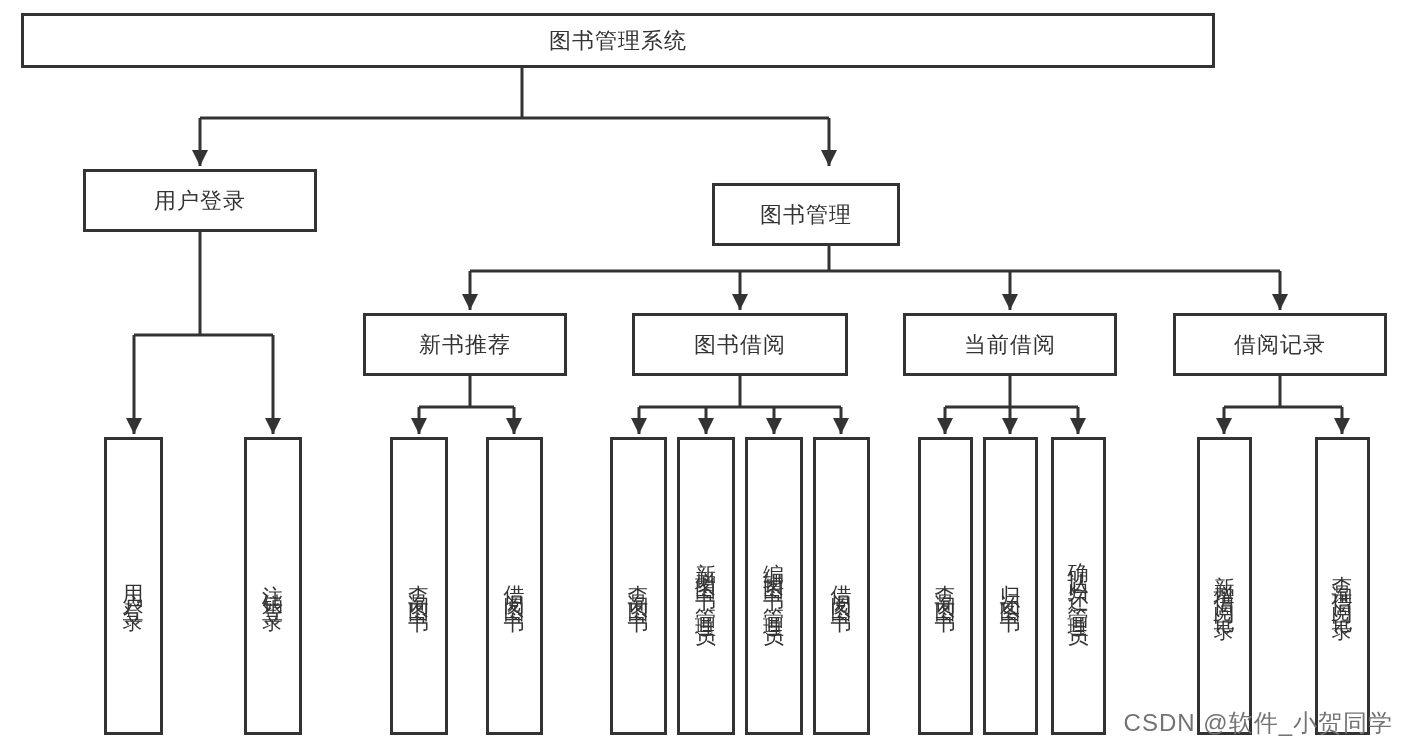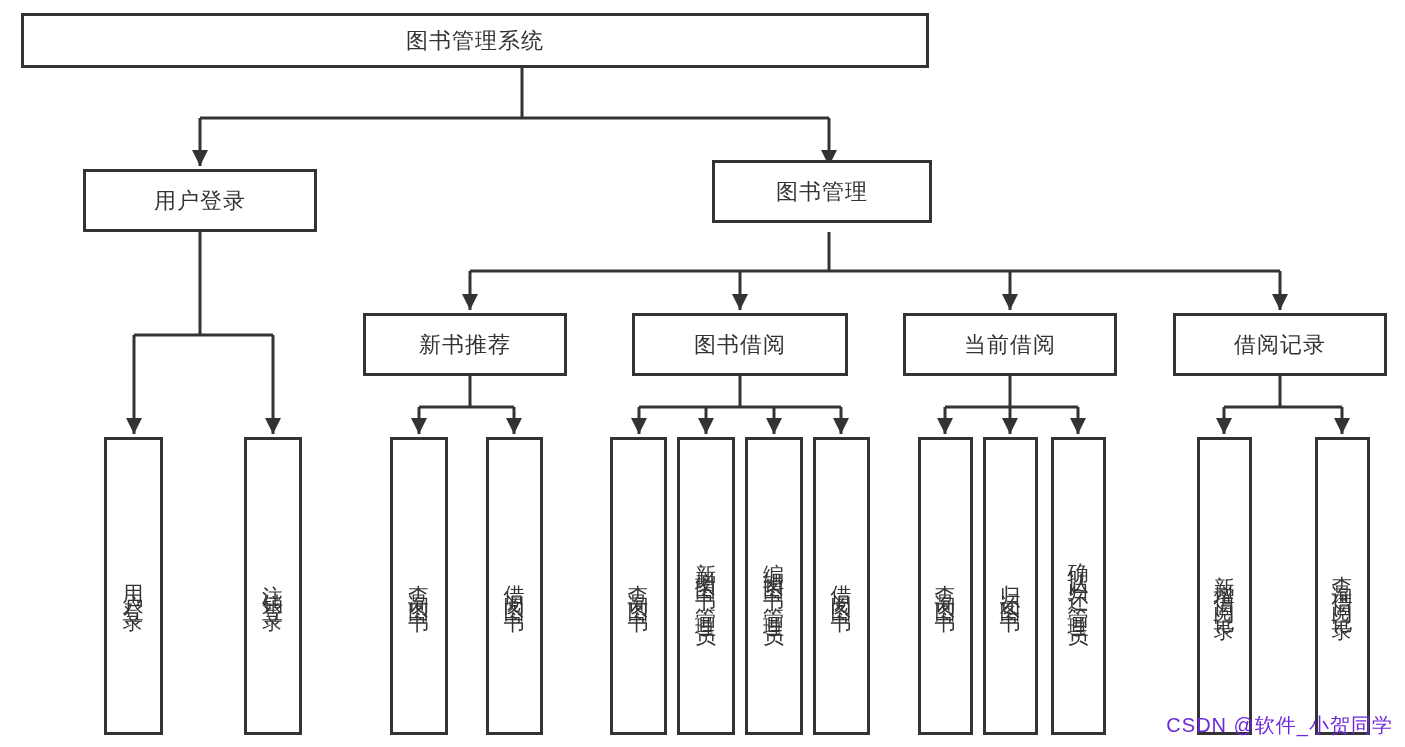--- a/index.html
+++ b/index.html
@@ -35,22 +35,22 @@
     font-size: 21px;
     letter-spacing: 9px;
     white-space: normal;
     line-height: 1;
     border-width: 3px;
   }
   .watermark {
     position: absolute;
     right: 12px;
     bottom: 8px;
-    font-size: 20px;
-    color: #6d28d9;
+    font-size: 24px;
+    color: #737373;
     letter-spacing: 1px;
     white-space: nowrap;
   }
 </style>
 </head>
 <body>
 
 <div class="canvas">
 
   <svg class="connectors" viewBox="0 0 1405 747" xmlns="http://www.w3.org/2000/svg">
@@ -96,24 +96,24 @@
       <path d="M1010,407 V434" marker-end="url(#arr)"></path>
       <path d="M1078,407 V434" marker-end="url(#arr)"></path>
 
       <path d="M1280,376 V407"></path>
       <path d="M1224,407 H1342"></path>
       <path d="M1224,407 V434" marker-end="url(#arr)"></path>
       <path d="M1342,407 V434" marker-end="url(#arr)"></path>
     </g>
   </svg>
 
-  <div class="node" style="left:21px; top:13px; width:908px; height:55px;">图书管理系统</div>
+  <div class="node" style="left:21px; top:13px; width:1194px; height:55px;">图书管理系统</div>
 
   <div class="node" style="left:83px; top:169px; width:234px; height:63px;">用户登录</div>
-  <div class="node" style="left:712px; top:160px; width:220px; height:63px;">图书管理</div>
+  <div class="node" style="left:712px; top:183px; width:188px; height:63px;">图书管理</div>
 
   <div class="node" style="left:363px; top:313px; width:204px; height:63px;">新书推荐</div>
   <div class="node" style="left:903px; top:313px; width:214px; height:63px;">当前借阅</div>
   <div class="node" style="left:632px; top:313px; width:216px; height:63px;">图书借阅</div>
   <div class="node" style="left:1173px; top:313px; width:214px; height:63px;text-align:right;">借阅记录</div>
 
   <div class="node leaf" style="left:104px; top:437px; width:59px; height:298px;">用户登录</div>
   <div class="node leaf" style="left:244px; top:437px; width:58px; height:298px;">注销登录</div>
 
   <div class="node leaf" style="left:390px; top:437px; width:58px; height:298px;">查询图书</div>

